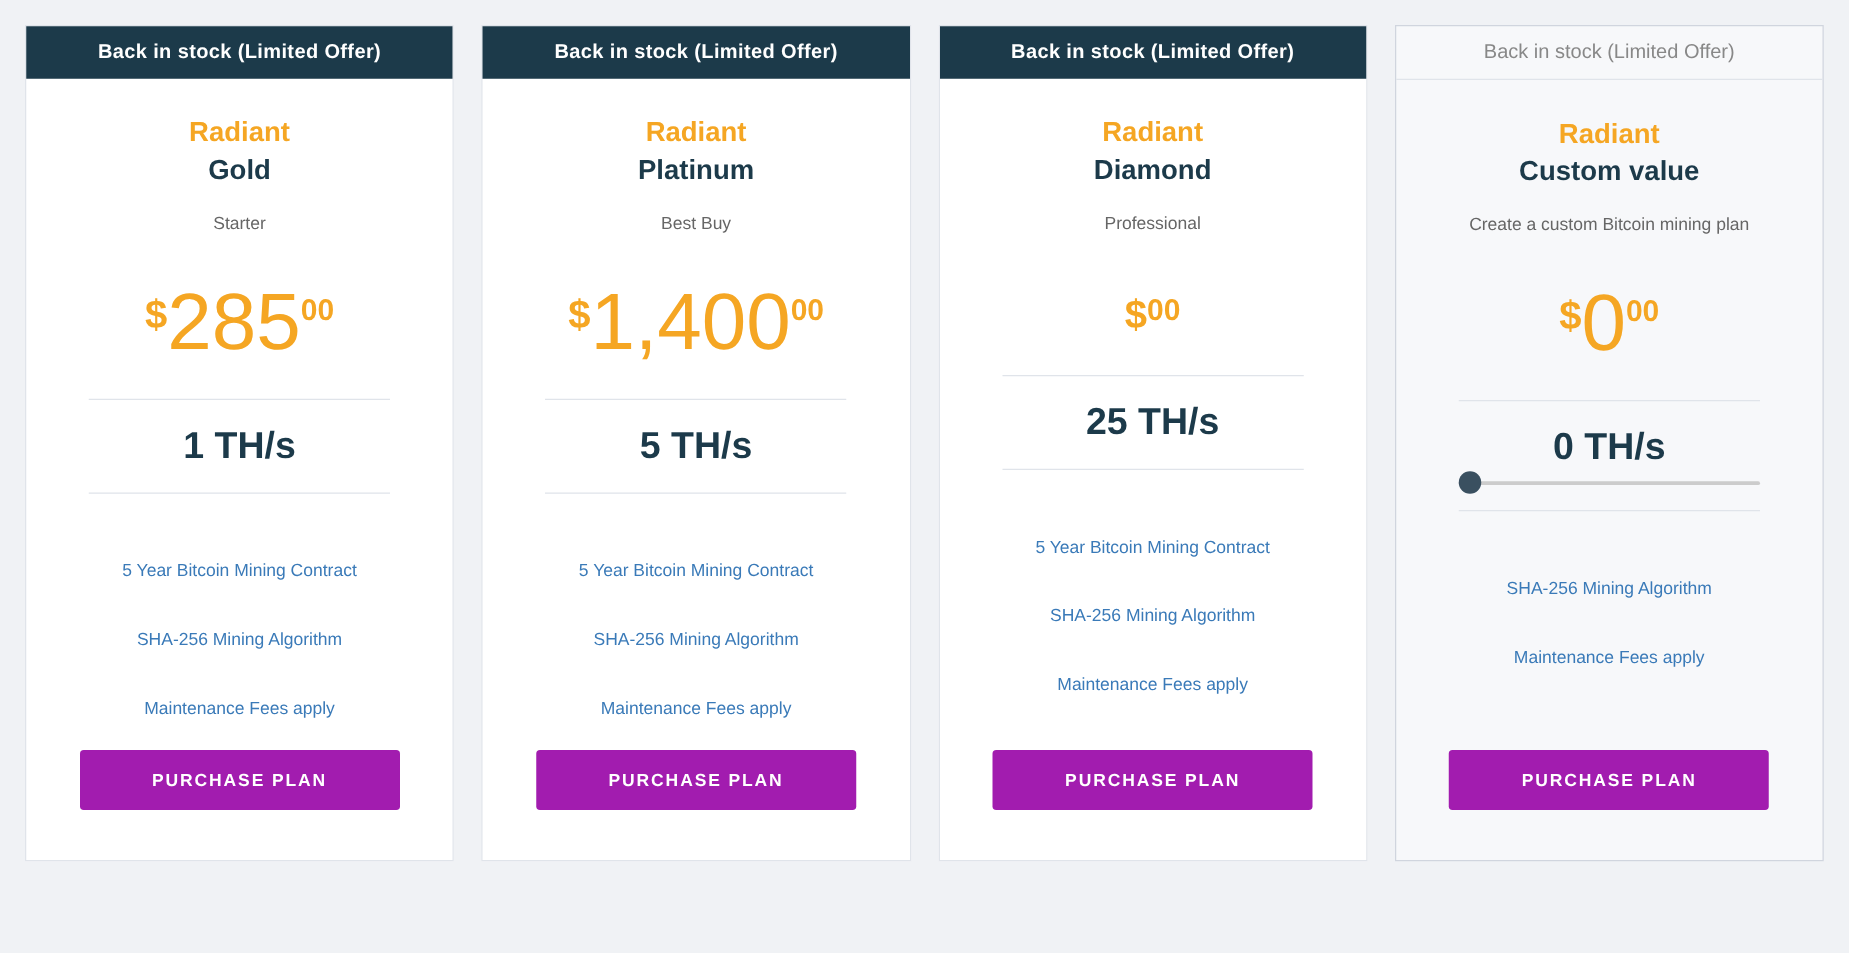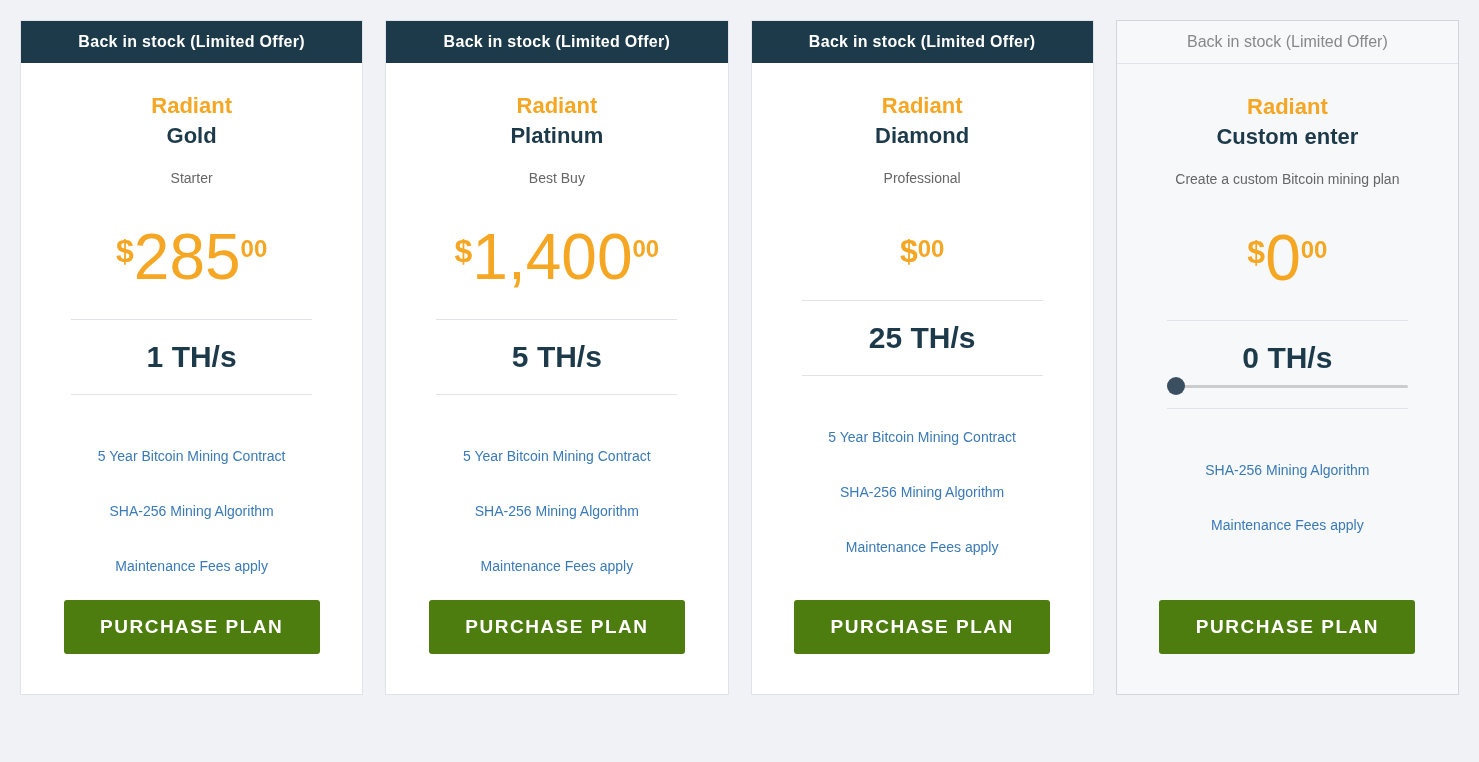--- a/index.html
+++ b/index.html
@@ -171,26 +171,26 @@
     }
 
     .features-list li {
       color: #3a7ab8;
       font-size: 14px;
       padding: 6px 0;
       margin-top: 27px;
     }
 
     .purchase-btn {
-      background-color: #4d7c0f;
+      background-color: #a21caf;
       color: #fff;
       border: none;
       padding: 16px 0;
       width: 85%;
-      font-size: 19px;
+      font-size: 14px;
       font-weight: 700;
       letter-spacing: 1.5px;
       text-transform: uppercase;
       cursor: pointer;
       border-radius: 3px;
       margin-top: auto;
     }
 
     .card-last .stock-banner-plain {
       color: #888;
@@ -262,21 +262,21 @@
           <li>SHA-256 Mining Algorithm</li>
           <li>Maintenance Fees apply</li>
         </ul>
         <button class="purchase-btn">PURCHASE PLAN</button>
       </div>
     </div>
     <div class="card card-last">
       <div class="stock-banner-plain">Back in stock (Limited Offer)</div>
       <div class="card-body">
         <div class="brand-name">Radiant</div>
-        <div class="plan-name">Custom enter</div>
+        <div class="plan-name">Custom value</div>
         <div class="plan-subtitle">Create a custom Bitcoin mining plan</div>
         <div class="price-wrapper">
           <span class="price-dollar">$</span>
           <span class="price-main">0</span>
           <span class="price-cents">00</span>
         </div>
         <hr class="divider">
         <div class="hashrate">0 TH/s</div>
         <div class="slider-container">
           <div class="slider-line">

